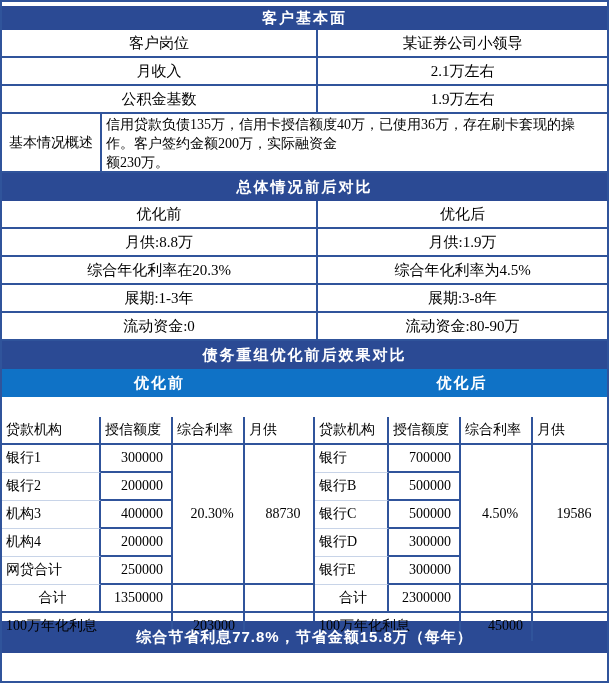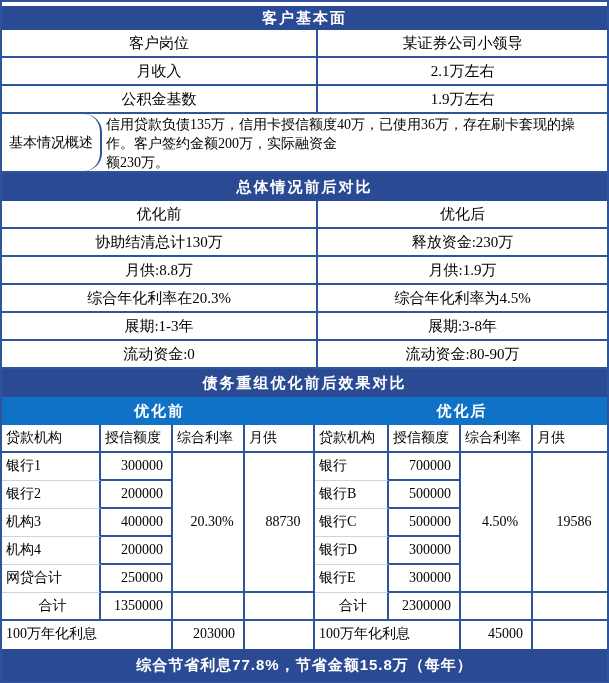--- a/index.html
+++ b/index.html
@@ -36,36 +36,37 @@
     width:316px;box-sizing:border-box;border-right:2px solid var(--bd);
     text-align:center;line-height:26px;
   }
   .trow .tr{flex:1;text-align:center;line-height:26px;}
   .ovrow{
     display:flex;height:59px;box-sizing:border-box;
     border-bottom:2px solid var(--bd);font-size:14px;
   }
   .ovrow .ol{
     width:100px;box-sizing:border-box;border-right:2px solid var(--bd);
-    display:flex;align-items:center;justify-content:center;text-align:center;border-radius:18px;
+    display:flex;align-items:center;justify-content:center;text-align:center;
   }
   .ovrow .or{
     flex:1;padding:1px 4px;white-space:pre-line;line-height:19px;
   }
   .azure-bar{
     height:28px;display:flex;background:var(--azure);color:#fff;
     font-family:"Liberation Sans","DejaVu Sans",sans-serif;
     font-weight:bold;font-size:15px;letter-spacing:2px;
   }
   .azure-bar .az-l{width:315px;text-align:center;line-height:28px;}
   .azure-bar .az-r{flex:1;text-align:center;line-height:28px;}
   .tables{display:flex;height:224px;}
   .grid{
     display:grid;grid-template-rows:repeat(8,28px);
     font-size:14px;
+    margin-top:20px;
   }
   .grid-left{width:313px;box-sizing:border-box;border-right:2px solid var(--bd);
     grid-template-columns:99px 72px 72px 1fr;}
   .grid-right{flex:1;grid-template-columns:74px 72px 72px 1fr;}
   .c{
     box-sizing:border-box;line-height:26px;overflow:hidden;
     border-right:2px solid var(--bd);border-bottom:1px solid var(--lt);
     padding-left:4px;
   }
   .c.last{border-right:none;}
@@ -106,24 +107,20 @@
     <div class="or">信用贷款负债135万，信用卡授信额度40万，已使用36万，存在刷卡套现的操
 作。客户签约金额200万，实际融资金
 额230万。</div>
   </div>
 
   <div class="navy-bar h28">总体情况前后对比</div>
 
   <div class="trow">
     <div class="tl">优化前</div>
     <div class="tr">优化后</div>
-  </div>
-  <div class="trow">
-    <div class="tl">协助结清总计130万</div>
-    <div class="tr">释放资金:230万</div>
   </div>
   <div class="trow">
     <div class="tl">月供:8.8万</div>
     <div class="tr">月供:1.9万</div>
   </div>
   <div class="trow">
     <div class="tl">综合年化利率在20.3%</div>
     <div class="tr">综合年化利率为4.5%</div>
   </div>
   <div class="trow">

